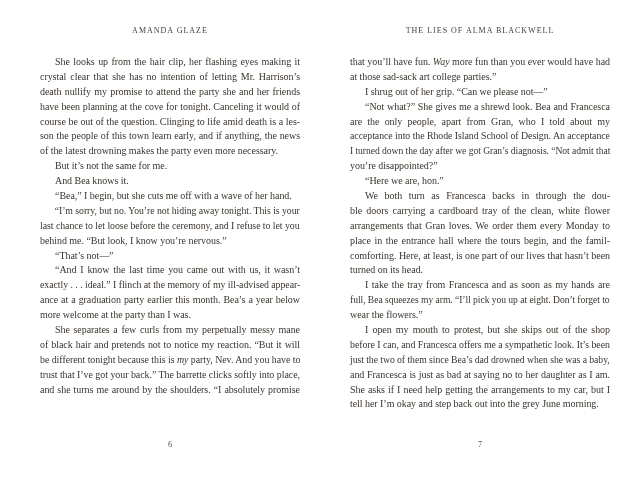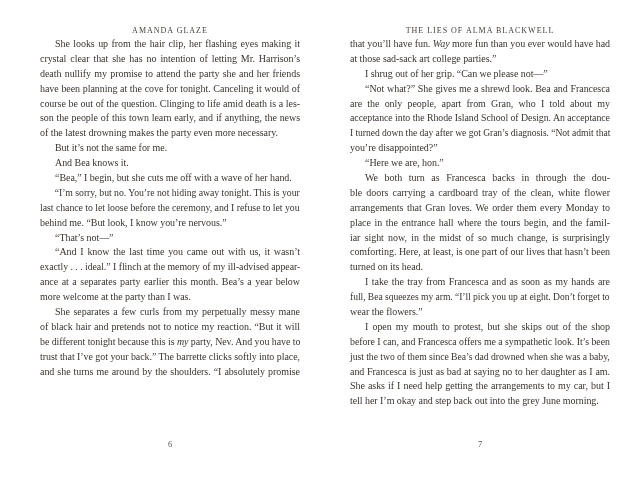--- a/index.html
+++ b/index.html
@@ -29,21 +29,21 @@
     left: 0;
     width: 100%;
     text-align: center;
     font-size: 8px;
     letter-spacing: 1px;
     color: #46413b;
     white-space: nowrap;
   }
   .page-body {
     position: absolute;
-    top: 37px;
+    top: 55px;
     left: 0;
     width: 260px;
   }
   .line {
     height: 14.9px;
     line-height: 14.9px;
     font-size: 10px;
     color: #3a342e;
     white-space: nowrap;
     text-align: justify;
@@ -86,21 +86,21 @@
         <div class="line no-just"><span>of the latest drowning makes the party even more necessary.</span></div>
         <div class="line indent no-just"><span>But it’s not the same for me.</span></div>
         <div class="line indent no-just"><span>And Bea knows it.</span></div>
         <div class="line indent no-just"><span>“Bea,” I begin, but she cuts me off with a wave of her hand.</span></div>
         <div class="line indent" style="transform-origin: left center; transform: scaleX(0.977444);"><span>“I’m sorry, but no. You’re not hiding away tonight. This is your</span></div>
         <div class="line" style="transform-origin: left center; transform: scaleX(0.984848);"><span>last chance to let loose before the ceremony, and I refuse to let you</span></div>
         <div class="line no-just"><span>behind me. “But look, I know you’re nervous.”</span></div>
         <div class="line indent no-just"><span>“That’s not—”</span></div>
         <div class="line indent"><span>“And I know the last time you came out with us, it wasn’t</span></div>
         <div class="line" style="transform-origin: left center; transform: scaleX(0.984848);"><span>exactly . . . ideal.” I flinch at the memory of my ill-advised appear-</span></div>
-        <div class="line"><span>ance at a separates party earlier this month. Bea’s a year below</span></div>
+        <div class="line"><span>ance at a graduation party earlier this month. Bea’s a year below</span></div>
         <div class="line no-just"><span>more welcome at the party than I was.</span></div>
         <div class="line indent"><span>She separates a few curls from my perpetually messy mane</span></div>
         <div class="line"><span>of black hair and pretends not to notice my reaction. “But it will</span></div>
         <div class="line" style="transform-origin: left center; transform: scaleX(0.992366);"><span>be different tonight because this is </span><span class="it">my</span><span> party, Nev. And you have to</span></div>
         <div class="line" style="transform-origin: left center; transform: scaleX(0.996169);"><span>trust that I’ve got your back.” The barrette clicks softly into place,</span></div>
         <div class="line"><span>and she turns me around by the shoulders. “I absolutely promise</span></div>
       </div>
     <div class="folio">6</div>
   </div>
 
@@ -113,21 +113,20 @@
         <div class="line indent"><span>“Not what?” She gives me a shrewd look. Bea and Francesca</span></div>
         <div class="line"><span>are the only people, apart from Gran, who I told about my</span></div>
         <div class="line" style="transform-origin: left center; transform: scaleX(0.984848);"><span>acceptance into the Rhode Island School of Design. An acceptance</span></div>
         <div class="line" style="transform-origin: left center; transform: scaleX(0.95941);"><span>I turned down the day after we got Gran’s diagnosis. “Not admit that</span></div>
         <div class="line no-just"><span>you’re disappointed?”</span></div>
         <div class="line indent no-just"><span>“Here we are, hon.”</span></div>
         <div class="line indent"><span>We both turn as Francesca backs in through the dou-</span></div>
         <div class="line"><span>ble doors carrying a cardboard tray of the clean, white flower</span></div>
         <div class="line"><span>arrangements that Gran loves. We order them every Monday to</span></div>
         <div class="line"><span>place in the entrance hall where the tours begin, and the famil-</span></div>
-        <div class="line"><span>iar sight now, in the midst of so much change, is surprisingly</span></div>
         <div class="line"><span>comforting. Here, at least, is one part of our lives that hasn’t been</span></div>
         <div class="line no-just"><span>turned on its head.</span></div>
         <div class="line indent"><span>I take the tray from Francesca and as soon as my hands are</span></div>
         <div class="line" style="transform-origin: left center; transform: scaleX(0.95941);"><span>full, Bea squeezes my arm. “I’ll pick you up at eight. Don’t forget to</span></div>
         <div class="line no-just"><span>wear the flowers.”</span></div>
         <div class="line indent"><span>I open my mouth to protest, but she skips out of the shop</span></div>
         <div class="line" style="transform-origin: left center; transform: scaleX(0.984848);"><span>before I can, and Francesca offers me a sympathetic look. It’s been</span></div>
         <div class="line" style="transform-origin: left center; transform: scaleX(0.970149);"><span>just the two of them since Bea’s dad drowned when she was a baby,</span></div>
         <div class="line"><span>and Francesca is just as bad at saying no to her daughter as I am.</span></div>
         <div class="line"><span>She asks if I need help getting the arrangements to my car, but I</span></div>

